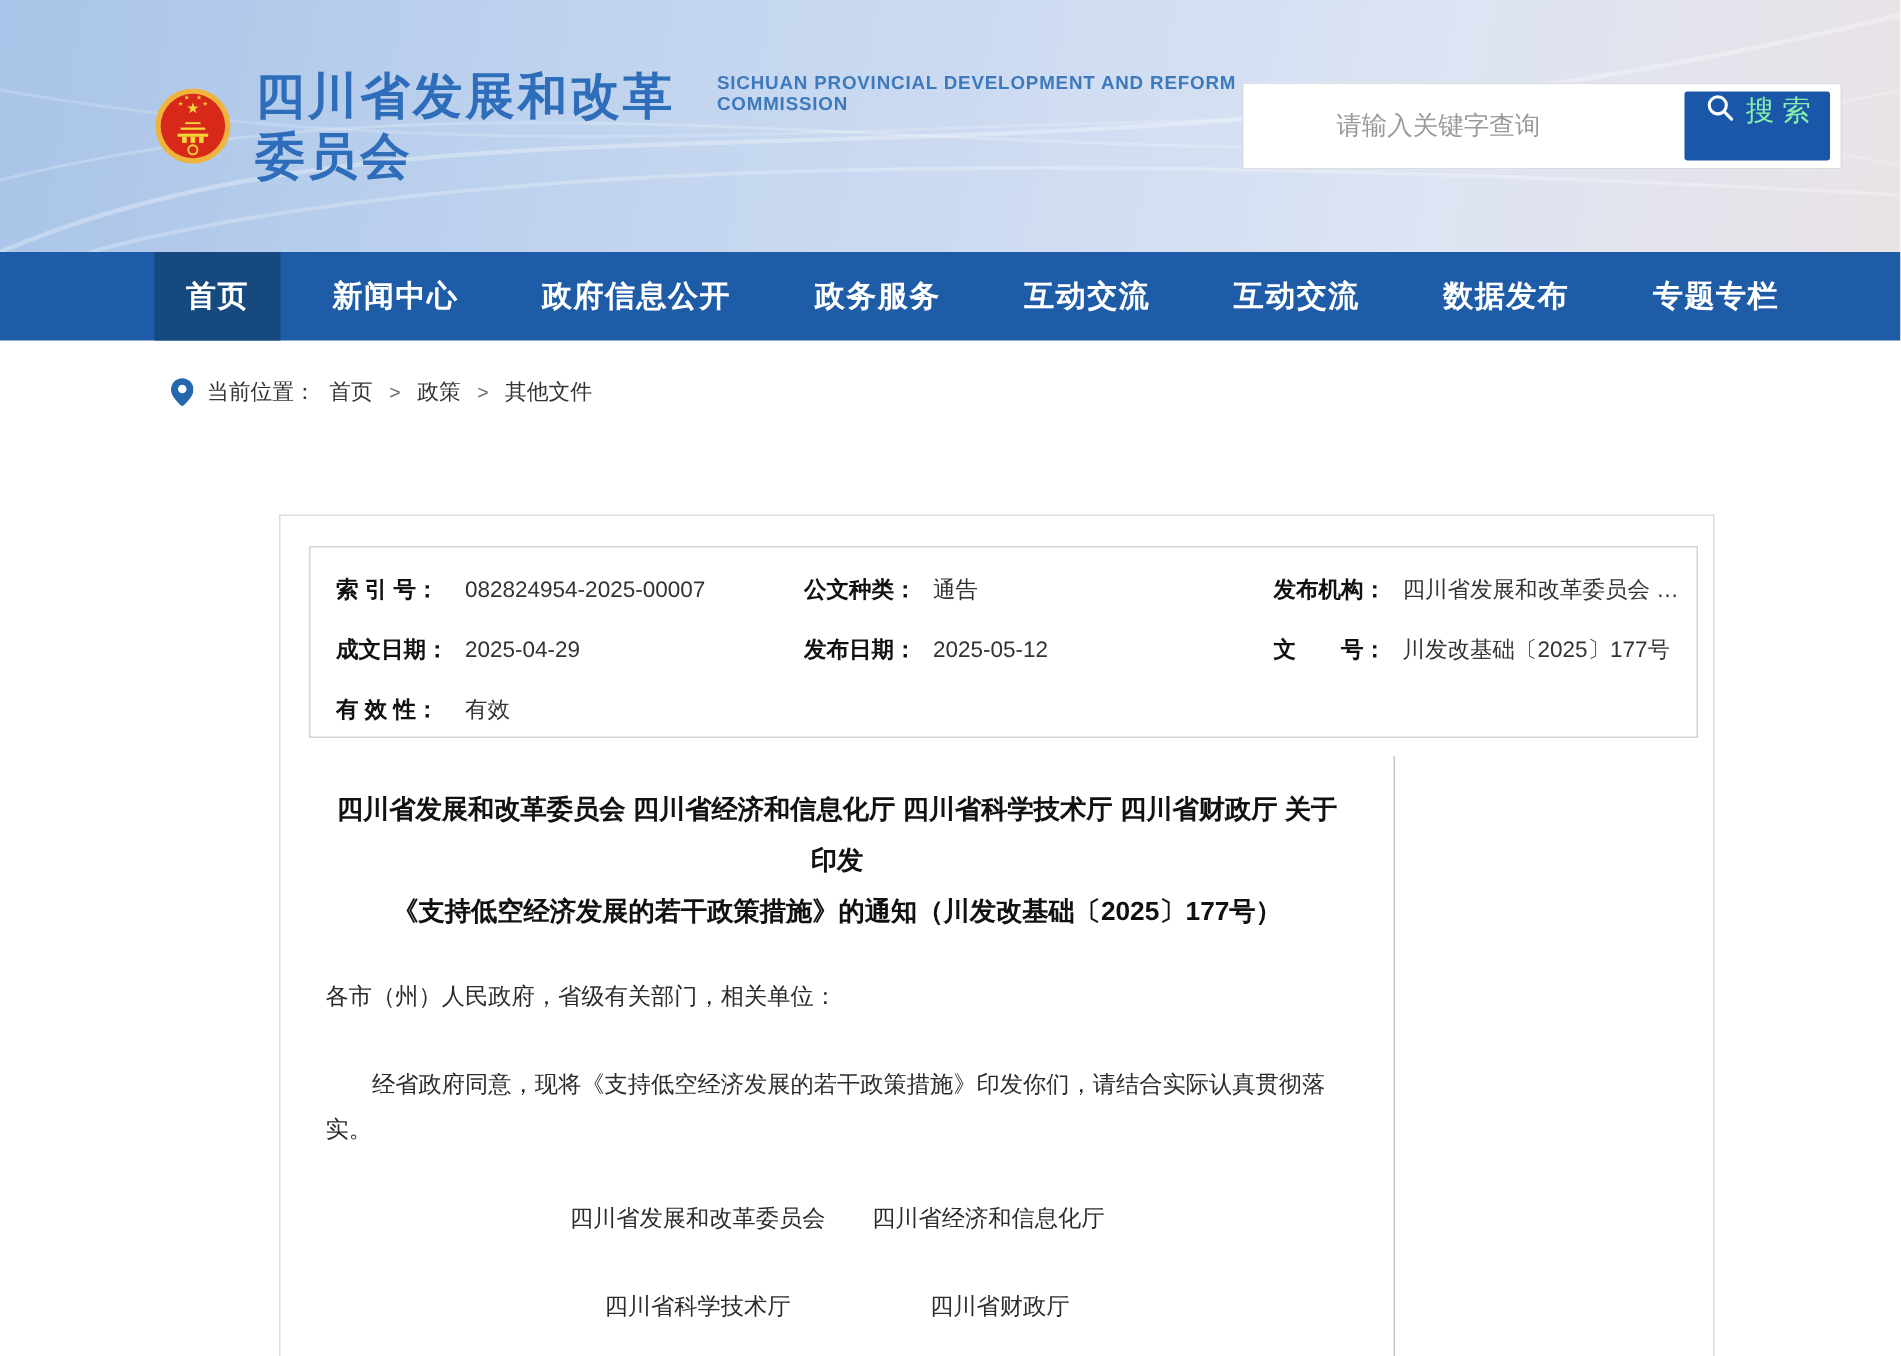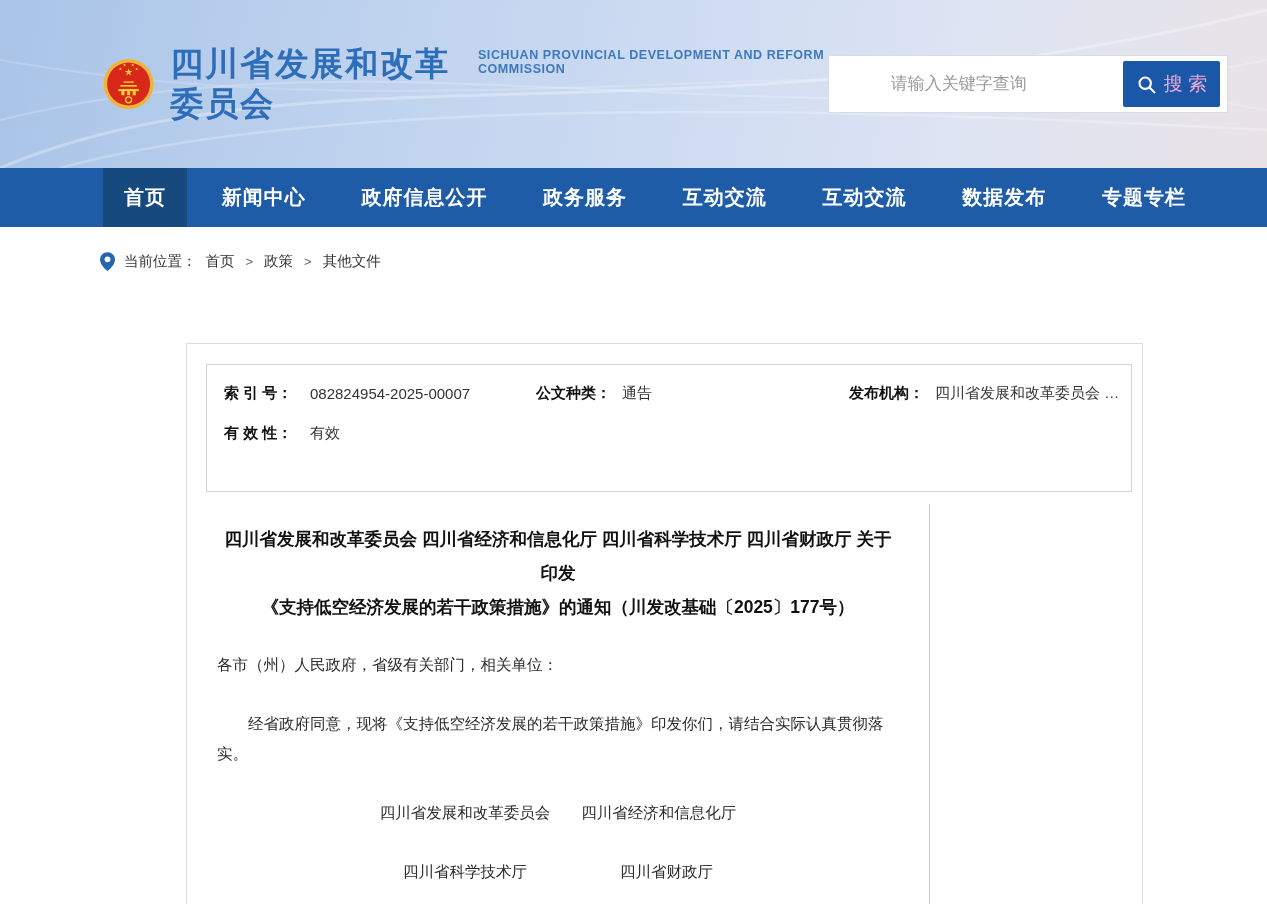--- a/index.html
+++ b/index.html
@@ -15,33 +15,33 @@
   .emblem { width:64px; height:64px; display:block; }
   .site-names { display:flex; flex-direction:row; }
   .site-title { font-size:33px; font-weight:bold; color:#2e6db9; letter-spacing:2px; line-height:40px; }
   .site-sub { font-size:12.5px; color:#3d79bd; letter-spacing:0.55px; margin-top:4px; font-weight:bold; }
   .search-box { position:relative; margin-left:auto; width:488px; height:58px; background:#fff;
     border:1px solid #d9dce2; display:flex; align-items:center; z-index:2;padding-left:40px; }
   .search-input { flex:1; height:100%; border:none; outline:none; font-size:17px; color:#333;
     padding-left:22px; background:transparent; font-family:inherit; }
   .search-input::placeholder { color:#9a9a9a; }
   .search-btn { width:97px; height:46px; margin-right:7px; background:#1a57a8; border:none;
-    color:#f9a8d4; font-size:19px; display:flex; align-items:center; justify-content:center; gap:7px;
+    color:#86efac; font-size:19px; display:flex; align-items:flex-start; justify-content:center; gap:7px;
     cursor:pointer; border-radius:2px; font-family:inherit; }
   .search-btn svg { width:21px; height:21px; }
 
   
   .nav { height:59px; background:#1e5ca8; }
   .nav-inner { height:100%; margin:0 60px 0 103px; display:flex; justify-content:space-between; align-items:stretch; }
   .nav a { display:flex; align-items:center; padding:0 21px; color:#fff; font-size:20px;
     font-weight:bold; text-decoration:none; letter-spacing:1px; }
   .nav a.active { background:#16497e; }
 
   
-  .breadcrumb { padding:25px 0 0 80px; height:53px; display:flex; align-items:flex-start;margin-left:20px; }
+  .breadcrumb { padding:25px 0 0 114px; height:53px; display:flex; align-items:flex-start; }
   .breadcrumb .row { display:flex; align-items:center; gap:9px; font-size:14.5px; color:#333; }
   .breadcrumb svg { width:15px; height:19px; }
   .breadcrumb a { color:#333; text-decoration:none; }
   .breadcrumb .sep { color:#666; margin:0 2px; font-size:13px; }
 
   
   .card { margin:63px 0 0 186px; width:957px; height:614px;
     border:1px solid #dcdcdc; border-bottom:none; background:#fff; }
   .meta-box { margin:20px 10px 0 19px; width:926px; height:128px; border:1px solid #d4d4d4;
     padding:8px 0 0 17px; }
@@ -149,20 +149,34 @@
         <span class="meta-label">公文种类：</span>
         <span class="meta-value">通告</span>
       </div>
       <div class="meta-cell">
         <span class="meta-label">发布机构：</span>
         <span class="meta-value">四川省发展和改革委员会 四川省...</span>
       </div>
     </div>
     <div class="meta-row">
       <div class="meta-cell">
+        <span class="meta-label">成文日期：</span>
+        <span class="meta-value">2025-04-29</span>
+      </div>
+      <div class="meta-cell">
+        <span class="meta-label">发布日期：</span>
+        <span class="meta-value">2025-05-12</span>
+      </div>
+      <div class="meta-cell">
+        <span class="meta-label">文　　号：</span>
+        <span class="meta-value">川发改基础〔2025〕177号</span>
+      </div>
+    </div>
+    <div class="meta-row">
+      <div class="meta-cell">
         <span class="meta-label">有 效 性：</span>
         <span class="meta-value">有效</span>
       </div>
     </div>
   </div>
 
   <div class="article-wrap">
     <div class="article">
       <div class="doc-title">
         <div>四川省发展和改革委员会 四川省经济和信息化厅 四川省科学技术厅 四川省财政厅 关于印发</div>

